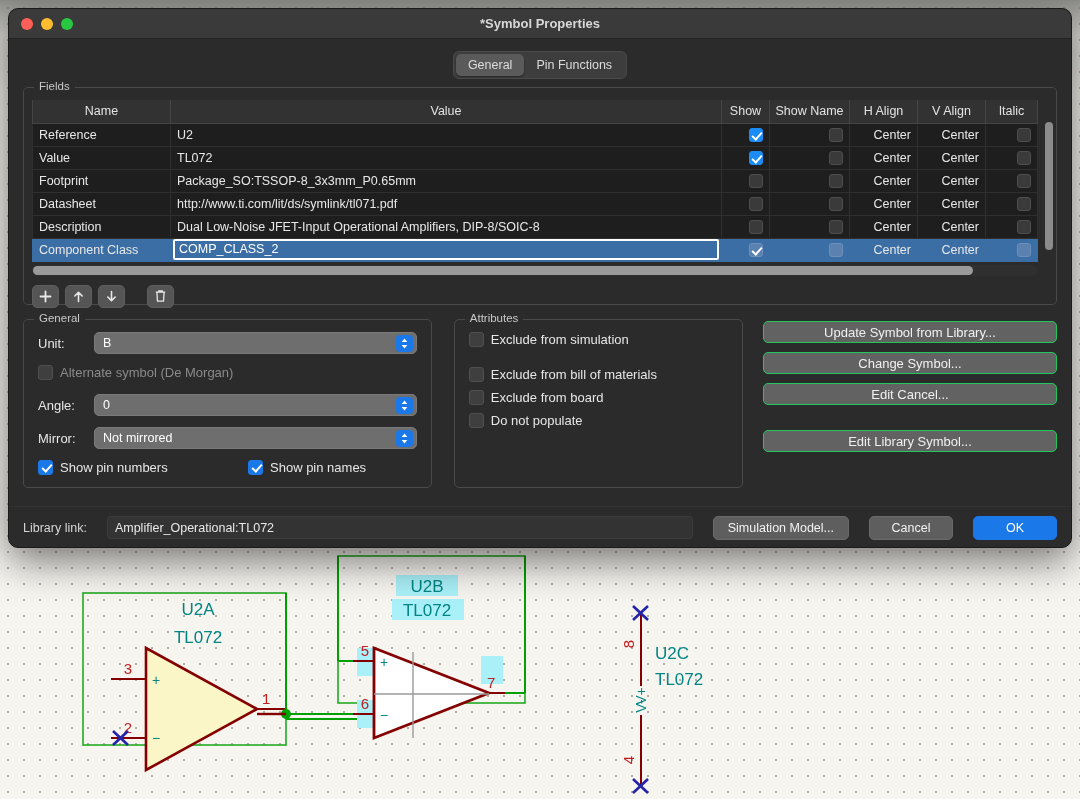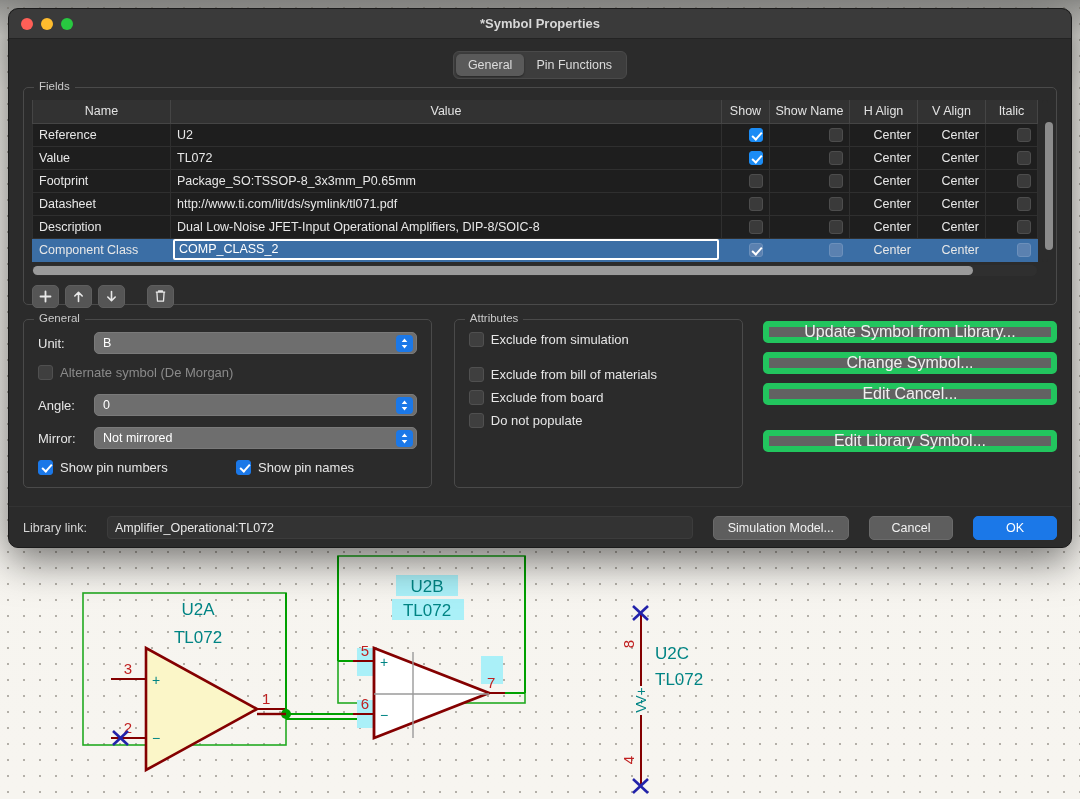--- a/index.html
+++ b/index.html
@@ -154,27 +154,27 @@
   .chk {
     width: 15px; height: 15px; border-radius: 3px; background: #3f3f3f;
     border: 1px solid #505050; flex: 0 0 auto;
   }
   .chk.on { background: #1b78e8; border-color: #1b78e8; position: relative; }
   .chk.on::after {
     content: ""; position: absolute; left: 4.5px; top: 1px;
     width: 4px; height: 8px; border: solid #fff; border-width: 0 2px 2px 0;
     transform: rotate(42deg);
   }
-  .pinrow { display: flex; gap: 4px; margin-top: 4px; }
+  .pinrow { display: flex; gap: 16px; margin-top: 4px; }
   .pinrow .chkline { margin-bottom: 0; }
   .pinrow .chkline:first-child { width: 194px; }
 
   .bigbtn {
-    height: 22px; background: #626262; border: 6px solid #22c55e; border-radius: 5px;
-    color: #f0f0f0; font-size: 16px; display: flex; align-items: center;
+    height: 22px; background: #626262; border: 1px solid #22c55e; border-radius: 5px;
+    color: #f0f0f0; font-size: 13px; display: flex; align-items: center;
     justify-content: center;
   }
   .bigbtn.spaced { margin-top: 16px; }
 
   
   #footer {
     position: absolute; left: 0; right: 0; bottom: 0; height: 42px;
     background: #2b2b2b; display: flex; align-items: center;
     padding: 0 14px; gap: 20px; border-top: 1px solid #333;
   }

